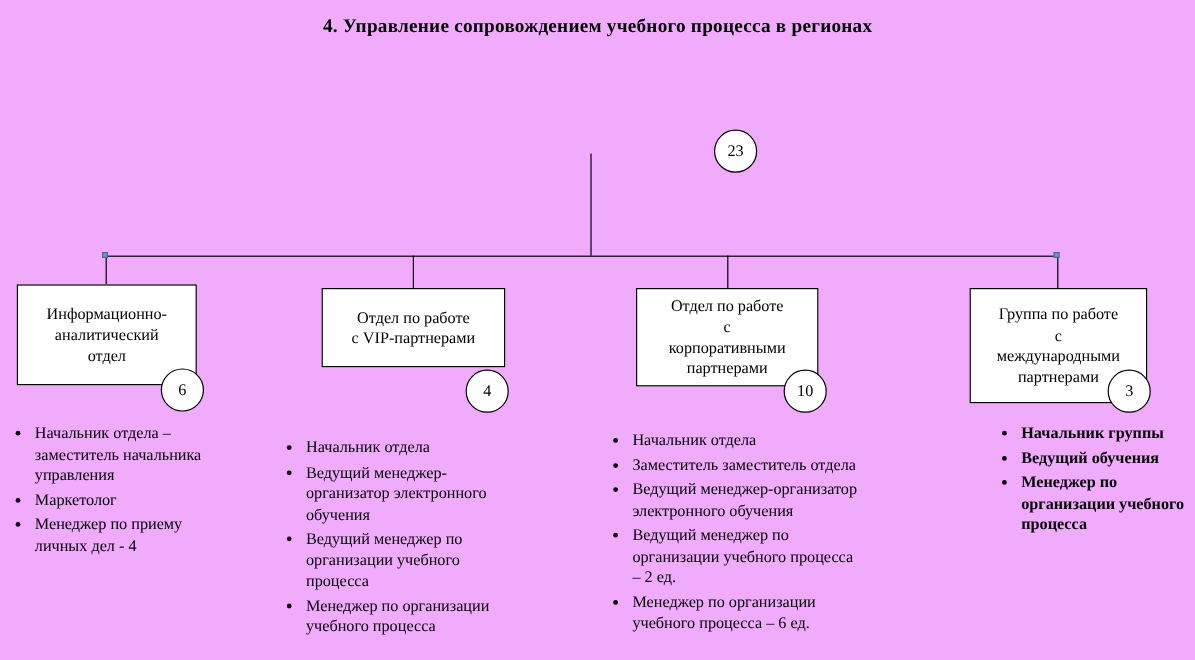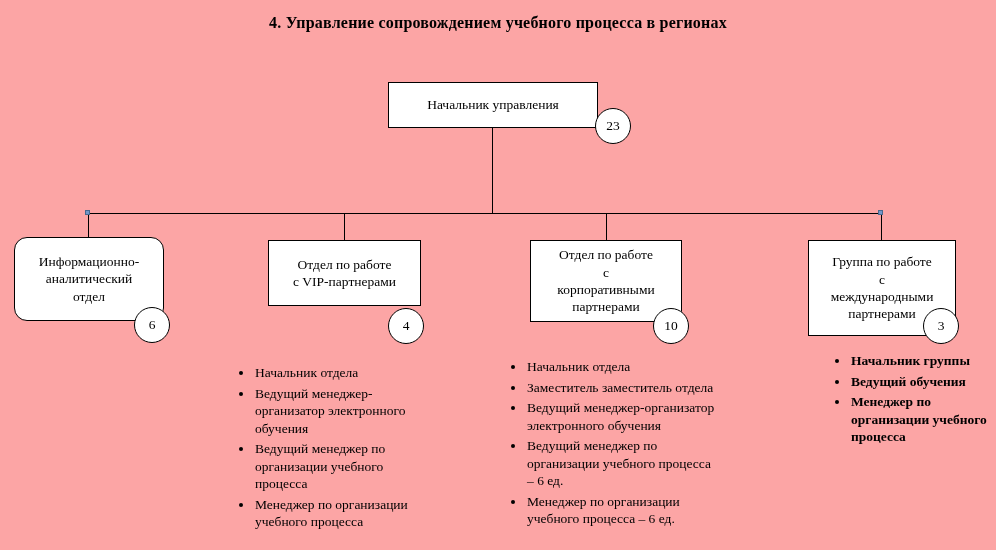--- a/index.html
+++ b/index.html
@@ -3,21 +3,21 @@
 <meta charset="utf-8">
 <style>
   * { margin: 0; padding: 0; box-sizing: border-box; }
   html, body { background: #fff; }
   body { font-family: "Liberation Serif", "DejaVu Serif", serif; color: #000; }
 
   .canvas {
     position: relative;
     width: 996px;
     height: 550px;
-    background: #fca5a5;
+    background: #f0abfc;
     overflow: hidden;
   }
 
   .chart-title {
     position: absolute;
     top: 14px;
     left: 0;
     width: 100%;
     text-align: center;
     font-weight: bold;
@@ -80,43 +80,47 @@
     padding-left: 1px;
   }
 </style>
 </head>
 <body>
 
 <div class="canvas">
 
   <div class="chart-title">4. Управление сопровождением учебного процесса в регионах</div>
 
-  <div class="box" style="left:388px; top:82px; width:210px; height:46px;">
-    <span class="box-label">Начальник управления</span>
-  </div>
   <div class="count-badge" style="left:595px; top:108px;">
     <span>23</span>
   </div>
 
   <div class="vline" style="left:492px; top:128px; height:85px;"></div>
   <div class="hline" style="left:88px; top:213px; width:792px;"></div>
   <div class="vline" style="left:88px; top:213px; height:24px;"></div>
   <div class="vline" style="left:344px; top:213px; height:27px;"></div>
   <div class="vline" style="left:606px; top:213px; height:27px;"></div>
   <div class="vline" style="left:881px; top:213px; height:27px;"></div>
   <div class="handle-dot" style="left:85px; top:210px;"></div>
   <div class="handle-dot" style="left:878px; top:210px;"></div>
 
-  <div class="box" style="left:14px; top:237px; width:150px; height:84px;border-radius:13px;">
+  <div class="box" style="left:14px; top:237px; width:150px; height:84px;">
     <span class="box-label">Информационно-
 аналитический
 отдел</span>
   </div>
   <div class="count-badge" style="left:134px; top:307px;">
     <span>6</span>
+  </div>
+  <div class="staff-list" style="left:14px; top:352px; width:178px;">
+    <ul>
+      <li>Начальник отдела – заместитель начальника управления</li>
+      <li>Маркетолог</li>
+      <li>Менеджер по приему личных дел - 4</li>
+    </ul>
   </div>
 
   <div class="box" style="left:268px; top:240px; width:153px; height:66px;">
     <span class="box-label">Отдел по работе
 с VIP-партнерами</span>
   </div>
   <div class="count-badge" style="left:388px; top:308px;">
     <span>4</span>
   </div>
   <div class="staff-list" style="left:240px; top:364px; width:196px;">
@@ -135,21 +139,21 @@
 партнерами</span>
   </div>
   <div class="count-badge" style="left:653px; top:308px;">
     <span>10</span>
   </div>
   <div class="staff-list" style="left:512px; top:358px; width:206px;">
     <ul>
       <li>Начальник отдела</li>
       <li>Заместитель заместитель отдела</li>
       <li>Ведущий менеджер-организатор электронного обучения</li>
-      <li>Ведущий менеджер по организации учебного процесса – 6 ед.</li>
+      <li>Ведущий менеджер по организации учебного процесса – 2 ед.</li>
       <li>Менеджер по организации учебного процесса – 6 ед.</li>
     </ul>
   </div>
 
   <div class="box" style="left:808px; top:240px; width:148px; height:96px;">
     <span class="box-label">Группа по работе
 с
 международными
 партнерами</span>
   </div>

